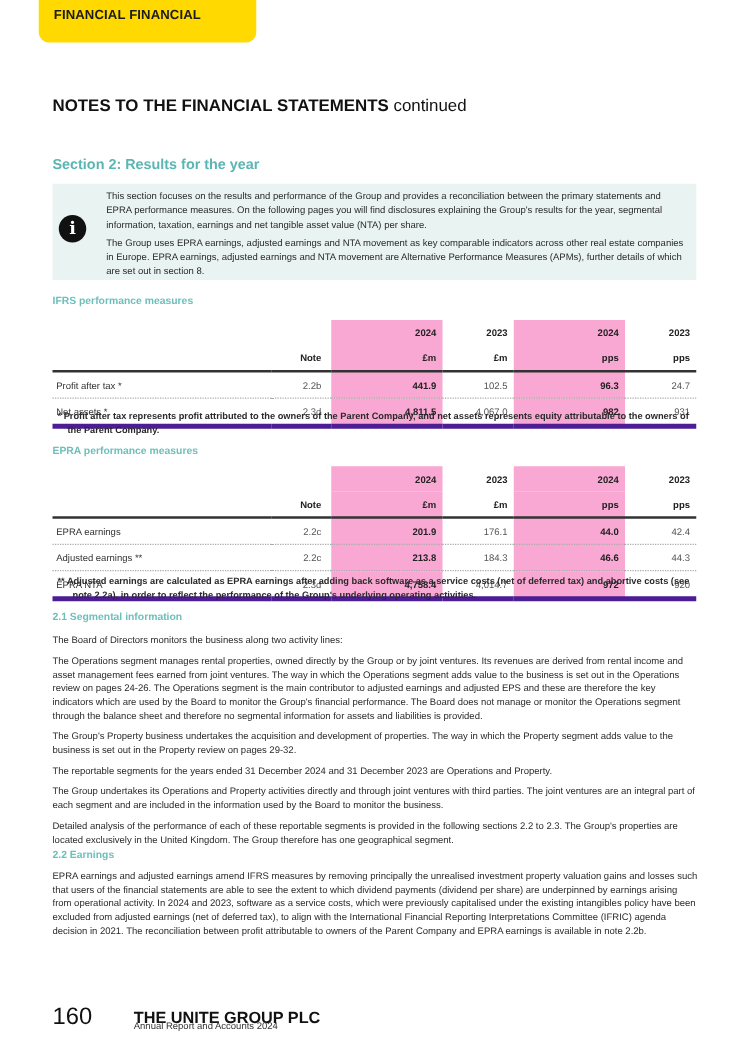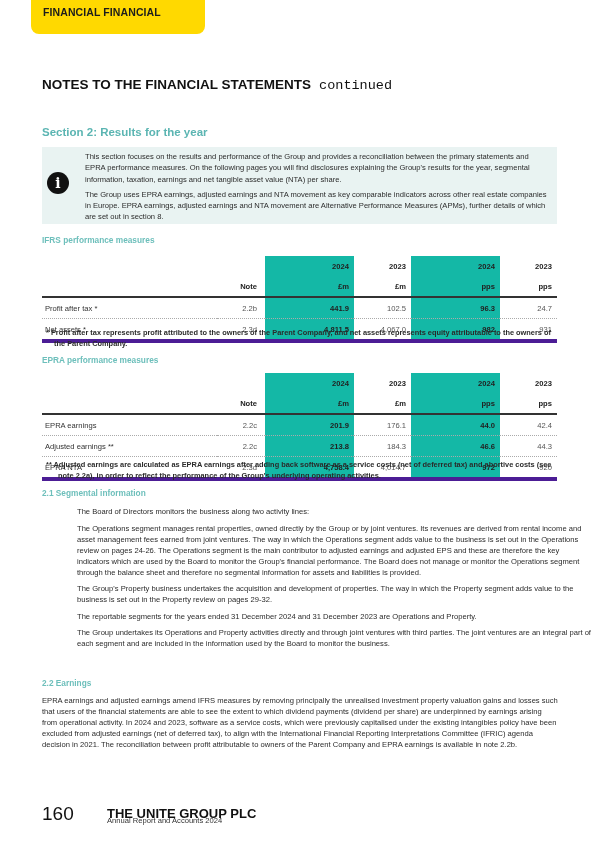--- a/index.html
+++ b/index.html
@@ -4,37 +4,37 @@
 <style>
   html, body { margin: 0; padding: 0; background: #ffffff; }
   body { width: 600px; height: 848px; position: relative; overflow: hidden;
          font-family: "Liberation Sans", "DejaVu Sans", sans-serif; color: #2b2b2b; }
   .tab { position: absolute; left: 31px; top: -6px; width: 174px; height: 40px;
          background: #ffd900; border-radius: 0 0 8px 8px; }
   .tab span { position: absolute; left: 12px; top: 12px; font-size: 10.5px; font-weight: bold;
               color: #1c1c1c; letter-spacing: 0.1px; }
   .page-title { position: absolute; left: 42px; top: 77px; font-size: 13.5px; font-weight: bold;
                 color: #111; white-space: nowrap; }
-  .page-title .cont { font-weight: normal; font-family: Liberation Mono, monospace; }
+  .page-title .cont { font-weight: normal; }
   .section-title { position: absolute; left: 42px; top: 126px; font-size: 11.5px; font-weight: bold;
                    color: #5bb5b2; }
   .info-box { position: absolute; left: 42px; top: 147px; width: 515px; height: 77px;
               background: #e9f3f2; }
   .info-icon { position: absolute; left: 47px; top: 172px; width: 22px; height: 22px; border-radius: 50%;
                background: #111; color: #fff; font-weight: bold; font-size: 14px; text-align: center;
                line-height: 22px; font-family: "DejaVu Serif", serif; }
   .info-text { position: absolute; left: 85px; top: 151px; width: 465px; font-size: 7.6px; line-height: 11.3px; color: #2b2b2b; }
   .info-text p { margin: 0 0 4px 0; }
   .sub-h { position: absolute; left: 42px; font-size: 8.3px; font-weight: bold; color: #6dbfbb; }
   table.fin { position: absolute; left: 42px; border-collapse: collapse; font-size: 7.6px; width: 515px; }
   table.fin td { padding: 0 0 0 0; height: 20px; vertical-align: middle; }
   table.fin .hdr td { font-weight: bold; text-align: right; color: #222; height: 20px; }
   table.fin .num { text-align: right; width: 52px; padding-right: 5px; color: #555; }
   table.fin .note { text-align: right; width: 40px; padding-right: 8px; color: #555; }
-  table.fin .shade { background: #14b8a6; }
+  table.fin .shade { background: #f9a8d4; }
   table.fin .bold { font-weight: bold; color: #222; padding-left: 32px; }
   table.fin .lbl { padding-left: 3px; color: #333; }
   table.fin tr.row td { border-top: 1px dotted #aaa; }
   table.fin tr.first td { border-top: 2px solid #333; }
   table.fin tr.last td { border-bottom: 4px solid #4c1d95; }
   .footnote { position: absolute; left: 46px; width: 510px; font-size: 7.4px; line-height: 11px; color: #2b2b2b;
               padding-left: 8px; text-indent: -8px; font-weight: bold; }
   .body-text { position: absolute; left: 42px; width: 516px; font-size: 7.6px; line-height: 11px; color: #2b2b2b; }
   .body-text p { margin: 0 0 5.5px 0; }
   .page-num { position: absolute; left: 42px; top: 803px; font-size: 19px; color: #111; }
@@ -144,26 +144,27 @@
     <td class="num shade bold">972</td>
     <td class="num">920</td>
   </tr>
 </tbody>
   </table>
 
 <div class="footnote" style="top:459px; padding-left:12px; text-indent:-12px;">** Adjusted earnings are calculated as EPRA earnings after adding back software as a service costs (net of deferred tax) and abortive costs (see note 2.2a), in order to reflect the performance of the Group's underlying operating activities.</div>
 
 <div class="sub-h" style="top:488px;">2.1 Segmental information</div>
 
-<div class="body-text" style="top:506px;margin-left:35px;">
+<div class="body-text" style="top:506px;">
   <p>The Board of Directors monitors the business along two activity lines:</p>
   <p>The Operations segment manages rental properties, owned directly by the Group or by joint ventures. Its revenues are derived from rental income and asset management fees earned from joint ventures. The way in which the Operations segment adds value to the business is set out in the Operations review on pages 24-26.  The Operations segment is the main contributor to adjusted earnings and adjusted EPS and these are therefore the key indicators which are used by the Board to monitor the Group's financial performance. The Board does not manage or monitor the Operations segment through the balance sheet and therefore no segmental information for assets and liabilities is provided.</p>
   <p>The Group's Property business undertakes the acquisition and development of properties. The way in which the Property segment adds value to the business is set out in the Property review on pages 29-32.</p>
   <p>The reportable segments for the years ended 31 December 2024 and 31 December 2023 are Operations and Property.</p>
   <p>The Group undertakes its Operations and Property activities directly and through joint ventures with third parties. The joint ventures are an integral part of each segment and are included in the information used by the Board to monitor the business.</p>
+  <p>Detailed analysis of the performance of each of these reportable segments is provided in the following sections 2.2 to 2.3. The Group's properties are located exclusively in the United Kingdom. The Group therefore has one geographical segment.</p>
 </div>
 
 <div class="sub-h" style="top:678px;">2.2 Earnings</div>
 
 <div class="body-text" style="top:695px;">
   <p>EPRA earnings and adjusted earnings amend IFRS measures by removing principally the unrealised investment property valuation gains and losses such that users of the financial statements are able to see the extent to which dividend payments (dividend per share) are underpinned by earnings arising from operational activity. In 2024 and 2023, software as a service costs, which were previously capitalised under the existing intangibles policy have been excluded from adjusted earnings (net of deferred tax), to align with the International Financial Reporting Interpretations Committee (IFRIC) agenda decision in 2021. The reconciliation between profit attributable to owners of the Parent Company and EPRA earnings is available in note 2.2b.</p>
 </div>
 
 <div class="page-num">160</div>
 <div class="company">THE UNITE GROUP PLC</div>

